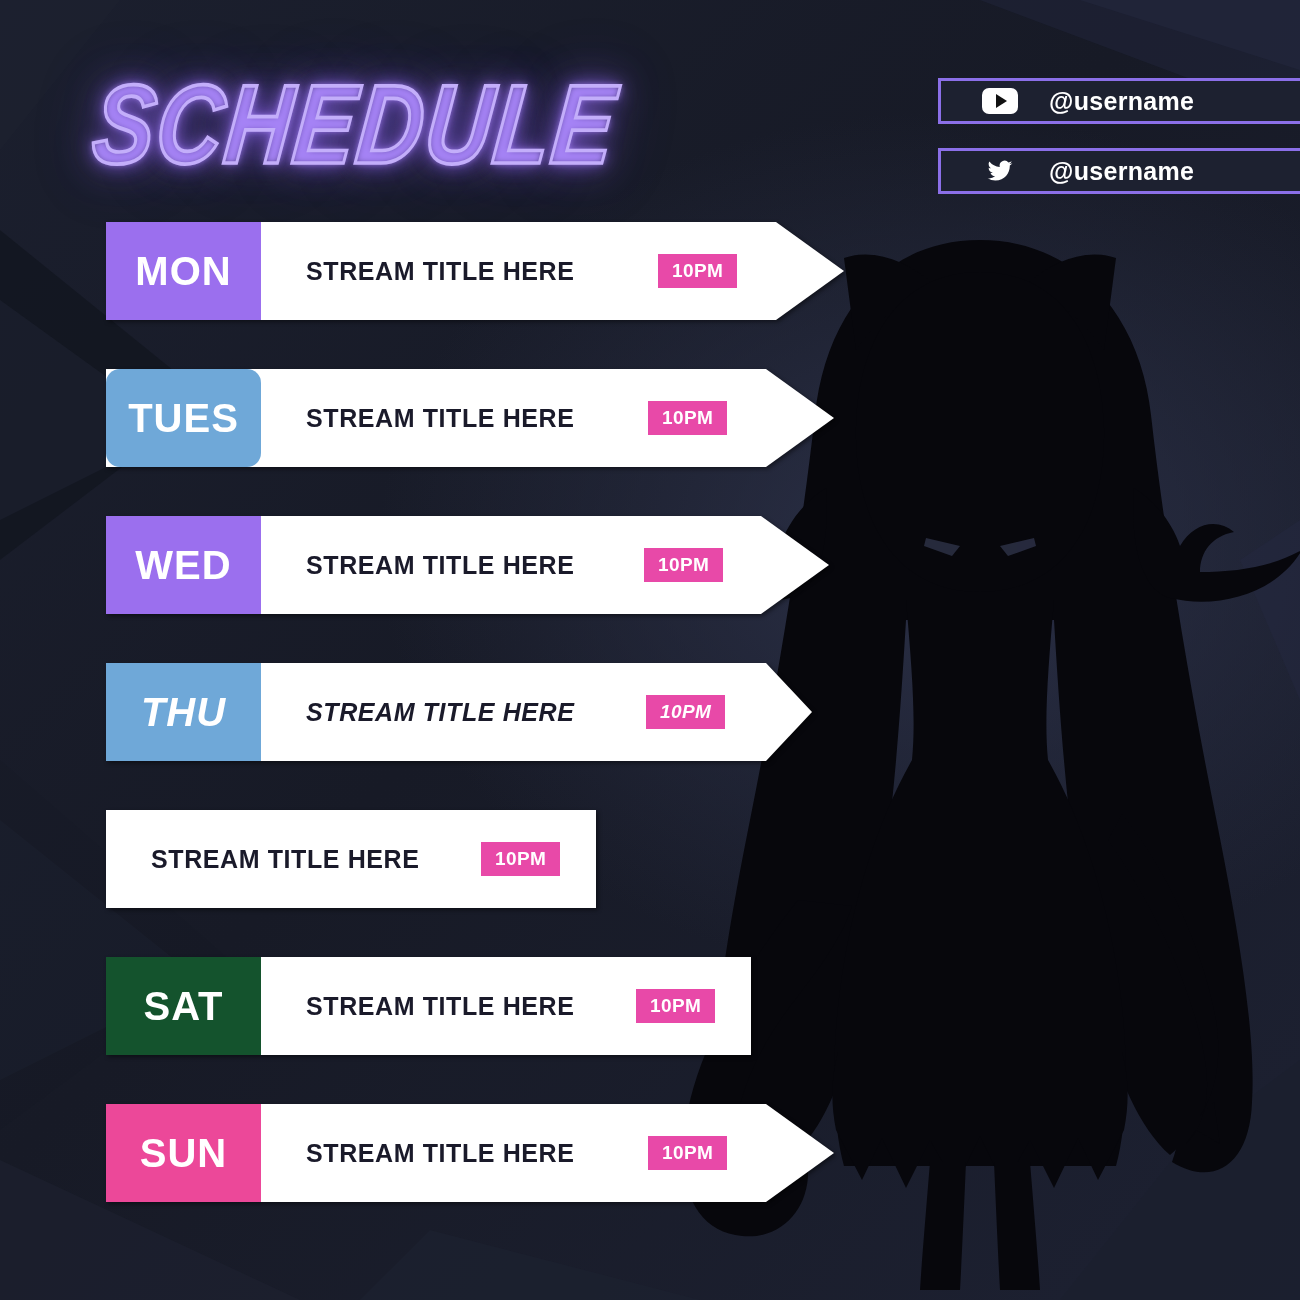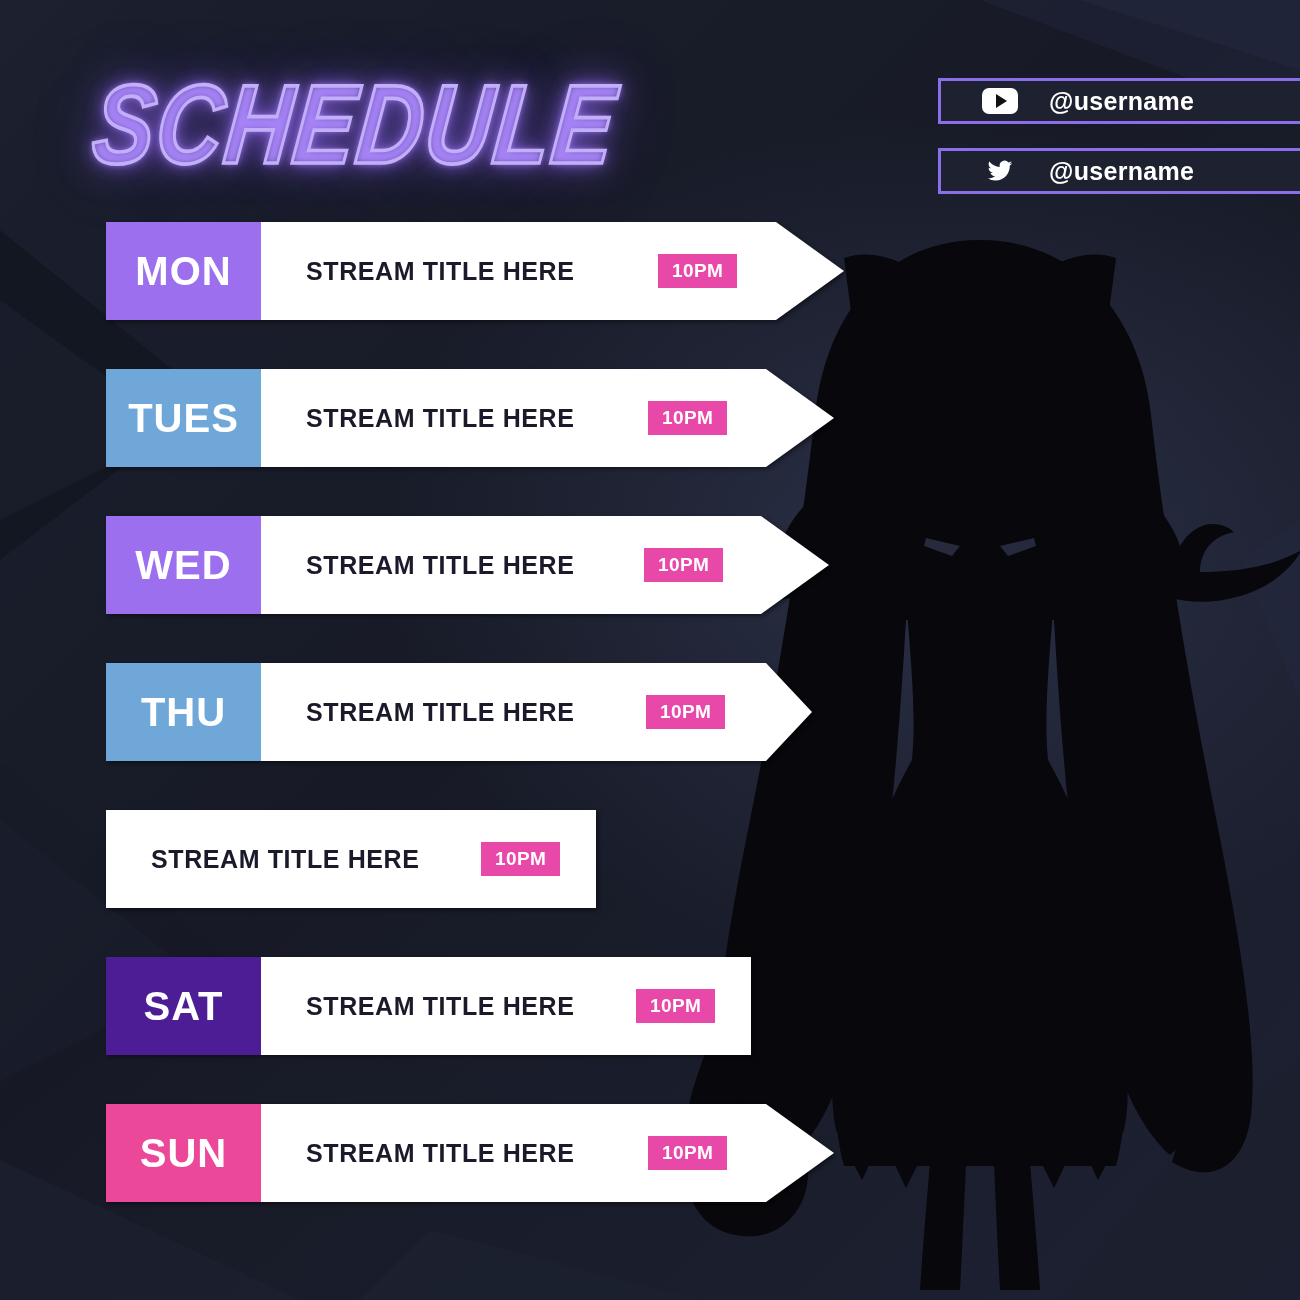--- a/index.html
+++ b/index.html
@@ -305,41 +305,41 @@
         <div class="row-main" style="width:515px;">
           <span class="stream-title">STREAM TITLE HERE</span>
           <span class="time-badge" style="left:397px;">10PM</span>
         </div>
       </div>
       <div class="arrow-tip" style="border-left-width:68px;"></div>
     </div>
 
     <div class="row" style="top:369px;">
       <div class="row-body">
-        <div class="day-box" style="background:#6fa8d8;">TUES</div>
+        <div class="day-box" style="background:#6fa8d8;border-radius:14px;">TUES</div>
         <div class="row-main" style="width:505px;">
           <span class="stream-title">STREAM TITLE HERE</span>
           <span class="time-badge" style="left:387px;">10PM</span>
         </div>
       </div>
       <div class="arrow-tip" style="border-left-width:68px;"></div>
     </div>
 
     <div class="row" style="top:516px;">
       <div class="row-body">
         <div class="day-box" style="background:#9b6fee;">WED</div>
         <div class="row-main" style="width:500px;">
           <span class="stream-title">STREAM TITLE HERE</span>
           <span class="time-badge" style="left:383px;">10PM</span>
         </div>
       </div>
       <div class="arrow-tip" style="border-left-width:68px;"></div>
     </div>
 
-    <div class="row" style="top:663px;">
+    <div class="row" style="top:663px;font-style:italic;">
       <div class="row-body">
         <div class="day-box" style="background:#6fa8d8;">THU</div>
         <div class="row-main" style="width:505px;">
           <span class="stream-title">STREAM TITLE HERE</span>
           <span class="time-badge" style="left:385px;">10PM</span>
         </div>
       </div>
       <div class="arrow-tip" style="border-left-width:46px;"></div>
     </div>
 
@@ -348,21 +348,21 @@
         <div class="row-main" style="width:490px;">
           <span class="stream-title">STREAM TITLE HERE</span>
           <span class="time-badge" style="left:375px;">10PM</span>
         </div>
       </div>
       <div class="arrow-tip" style="border-left-width:0px;"></div>
     </div>
 
     <div class="row" style="top:957px;">
       <div class="row-body">
-        <div class="day-box" style="background:#4c1d95;">SAT</div>
+        <div class="day-box" style="background:#14532d;">SAT</div>
         <div class="row-main" style="width:490px;">
           <span class="stream-title">STREAM TITLE HERE</span>
           <span class="time-badge" style="left:375px;">10PM</span>
         </div>
       </div>
       <div class="arrow-tip" style="border-left-width:0px;"></div>
     </div>
 
     <div class="row" style="top:1104px;">
       <div class="row-body">

